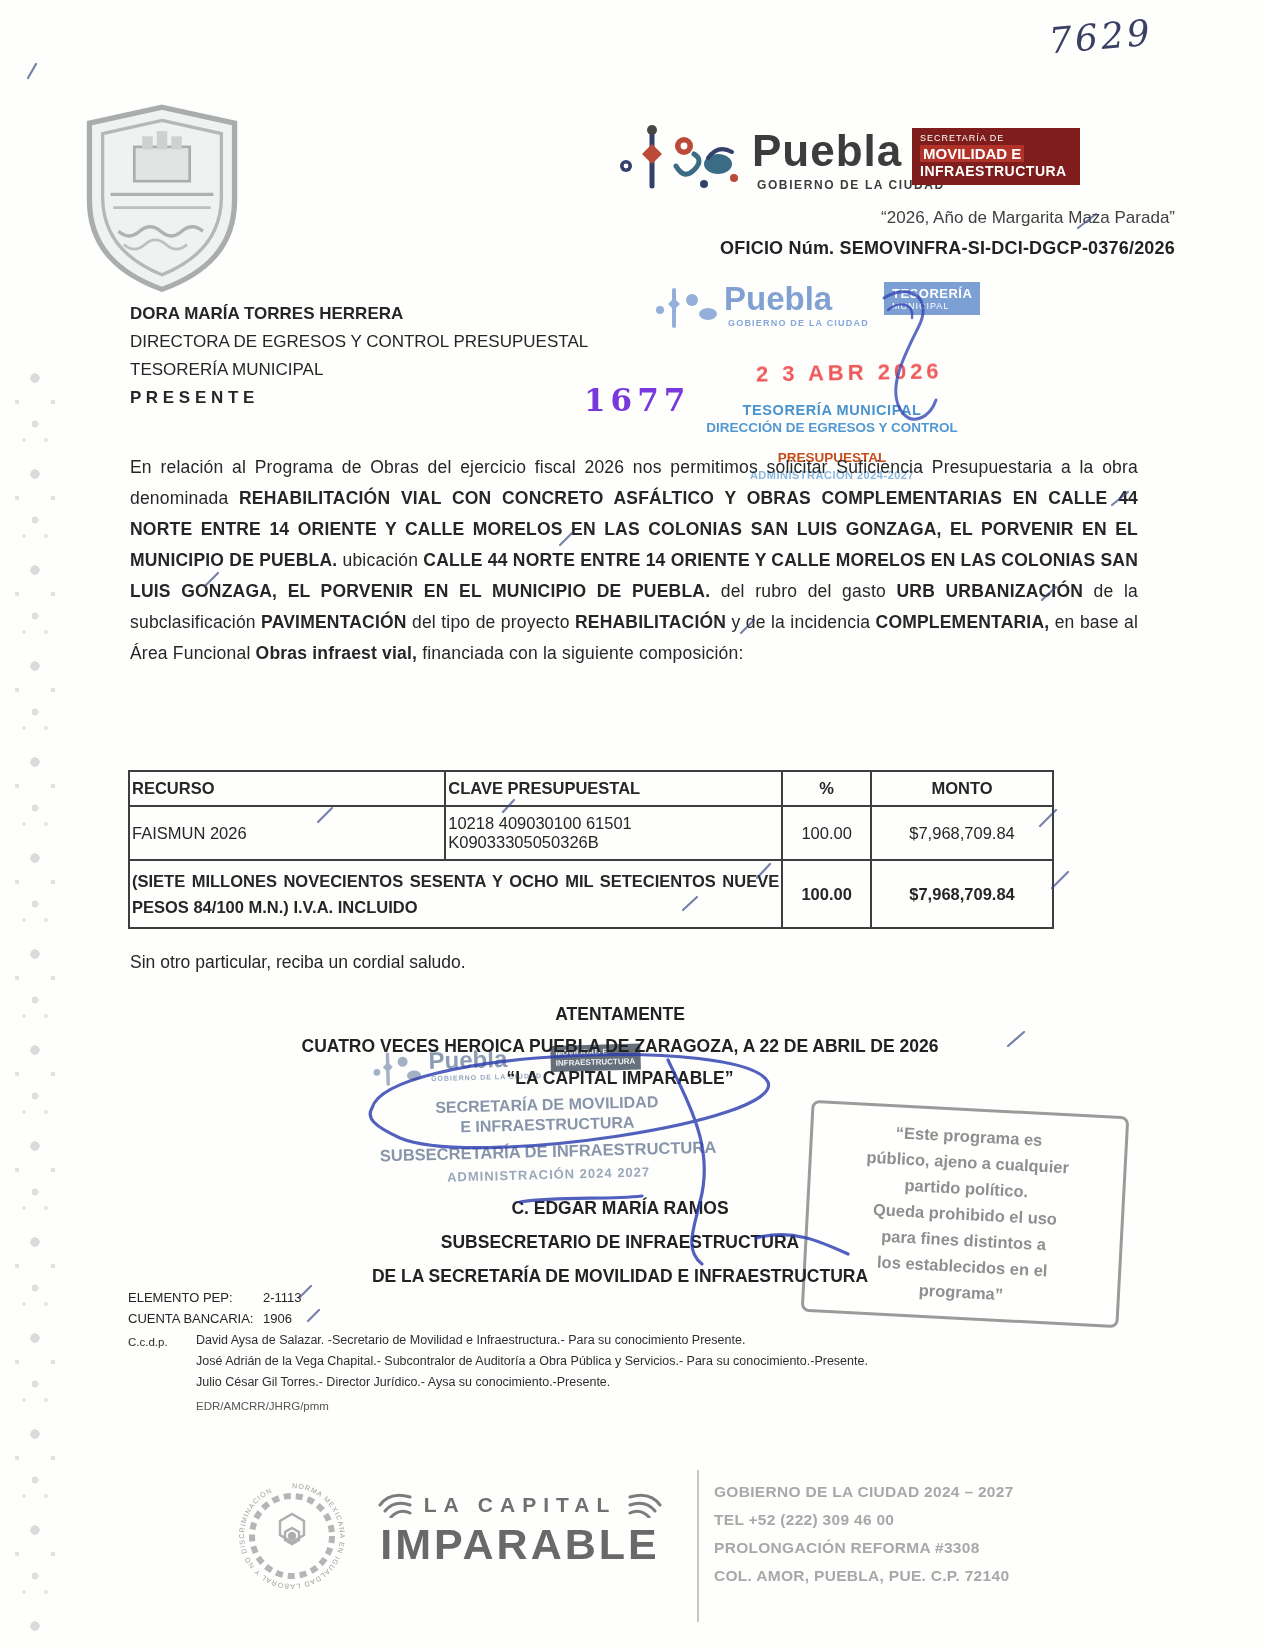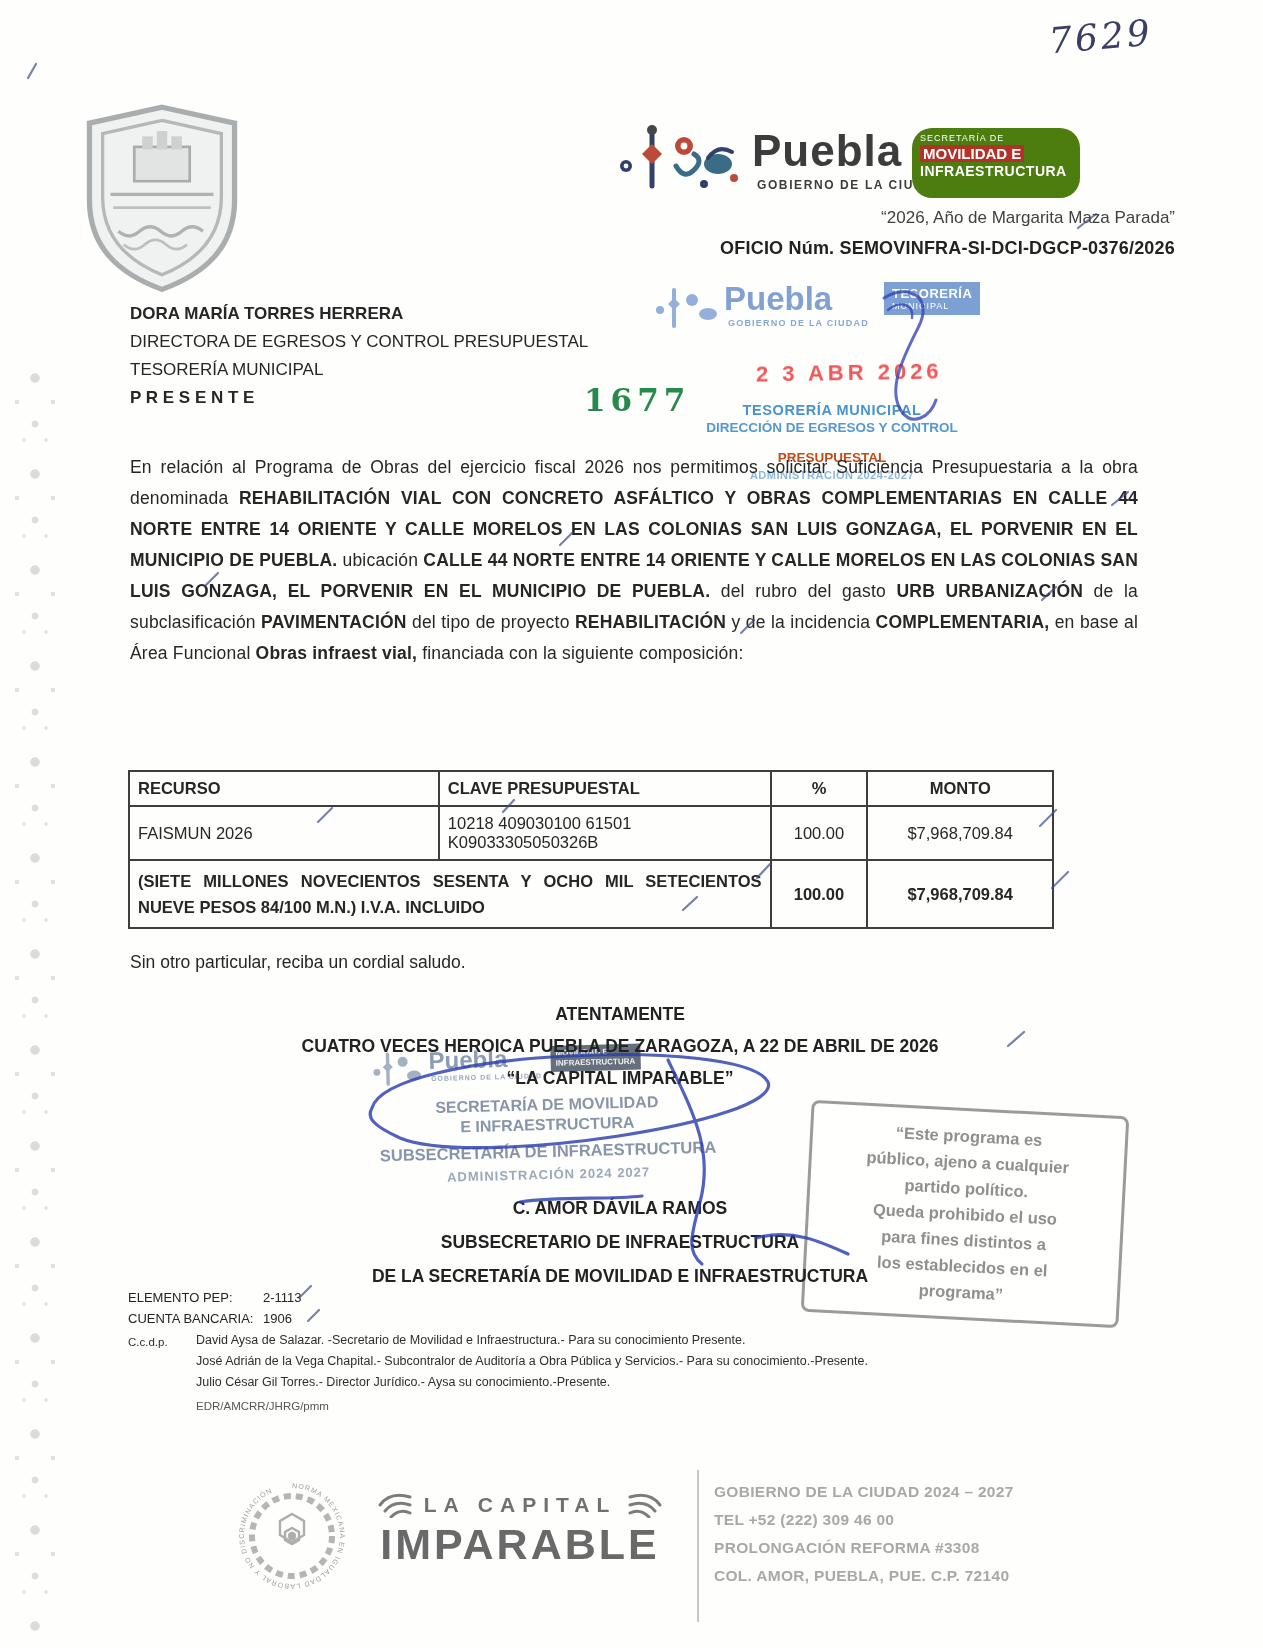--- a/index.html
+++ b/index.html
@@ -27,21 +27,21 @@
 
   .handwritten{
     right:110px;top:16px;font-family:"DejaVu Serif",serif;font-style:italic;
     font-size:36px;color:#3a3f63;transform:rotate(-5deg);letter-spacing:3px;
   }
 
   
   .hdr-logo{left:612px;top:116px;width:452px;height:92px;}
   .hdr-wordmark{position:absolute;left:140px;top:10px;font-size:44px;font-weight:800;color:#3c3c3c;letter-spacing:1px;}
   .hdr-gobierno{position:absolute;left:145px;top:62px;font-size:12px;font-weight:bold;letter-spacing:1.6px;color:#3c3c3c;}
-  .hdr-box{position:absolute;left:300px;top:12px;width:152px;background:#4d7c0f;color:#fff;padding:5px 8px 19px;text-align:left;border-radius:20px;}
+  .hdr-box{position:absolute;left:300px;top:12px;width:152px;background:#7f1d1d;color:#fff;padding:5px 8px 6px;text-align:left;}
   .hdr-box .l1{font-size:9px;letter-spacing:1px;}
   .hdr-box .l2{font-size:15px;font-weight:800;background:#b03228;display:inline-block;padding:0 3px;margin:2px 0 1px;}
   .hdr-box .l3{font-size:14px;font-weight:800;letter-spacing:.5px;}
 
   .motto{right:88px;top:208px;font-size:17px;color:#404040;}
   .oficio{right:88px;top:238px;font-size:18px;font-weight:800;color:#222;letter-spacing:.2px;}
 
   .addressee{left:130px;top:300px;font-size:17px;line-height:28px;color:#262626;}
 
   
@@ -51,26 +51,26 @@
   .tstamp .box{position:absolute;left:232px;top:2px;background:rgba(93,135,201,.85);color:#fff;padding:4px 8px;}
   .tstamp .box .t1{font-size:13px;font-weight:800;letter-spacing:.5px;}
   .tstamp .box .t2{font-size:9px;letter-spacing:1px;}
   .tstamp .date{position:absolute;left:104px;top:80px;font-size:22px;font-weight:bold;color:#ef5050;letter-spacing:4px;transform:rotate(-1deg);}
   .tstamp .ln{position:absolute;left:0;width:360px;text-align:center;font-weight:bold;}
   .tstamp .ln1{top:122px;color:#3f8dcb;font-size:14.5px;letter-spacing:.6px;}
   .tstamp .ln2{top:140px;color:#4a93cf;font-size:13.5px;}
   .tstamp .ln3{top:170px;color:#c2410c;font-size:13.5px;}
   .tstamp .ln4{top:176px;color:#85b4dd;font-size:11px;letter-spacing:.5px;margin-top:13px;}
 
-  .folio-red{left:584px;top:382px;font-family:"DejaVu Serif",serif;font-size:31px;font-weight:bold;color:#15803d;letter-spacing:5px;opacity:.92;}
+  .folio-red{left:584px;top:382px;font-family:"DejaVu Serif",serif;font-size:31px;font-weight:bold;color:#6d28d9;letter-spacing:5px;opacity:.92;}
 
   .bodytext{left:130px;top:452px;width:1008px;font-size:17.5px;line-height:31px;text-align:justify;color:#262626;letter-spacing:.2px;}
 
   table.budget{left:128px;top:770px;position:absolute;border-collapse:collapse;width:926px;}
-  table.budget th,table.budget td{border:2px solid #3e3e3e;padding:7px 8px;font-size:16.5px;color:#262626;}
+  table.budget th,table.budget td{border:2px solid #3e3e3e;padding:7px 2px;font-size:16.5px;color:#262626;}
   table.budget th{text-align:left;font-weight:800;}
   table.budget th.c,table.budget td.c{text-align:center;}
   table.budget td.money{text-align:center;white-space:nowrap;}
   .w-rec{width:300px}.w-clave{width:320px}.w-pct{width:80px}.w-monto{width:170px}
   td.amount-words{font-weight:800;text-align:justify;line-height:26px;}
 
   .closing{left:130px;top:952px;font-size:17.5px;color:#262626;}
 
   .atent{left:170px;top:1004px;width:900px;text-align:center;font-weight:800;font-size:17.5px;color:#222;z-index:4;}
   .atent div{margin-bottom:11px;}
@@ -252,21 +252,21 @@
         <div>INFRAESTRUCTURA</div>
       </div>
     </div>
     <div class="sl sl1">SECRETARÍA DE MOVILIDAD</div>
     <div class="sl sl2">E INFRAESTRUCTURA</div>
     <div class="sl sl3">SUBSECRETARÍA DE INFRAESTRUCTURA</div>
     <div class="sl sl4">ADMINISTRACIÓN 2024 2027</div>
   </div>
 
   <div class="abs signer">
-    <div>C. AMOR DÁVILA RAMOS</div>
+    <div>C. EDGAR MARÍA RAMOS</div>
     <div>SUBSECRETARIO DE INFRAESTRUCTURA</div>
     <div>DE LA SECRETARÍA DE MOVILIDAD E INFRAESTRUCTURA</div>
   </div>
 
   <div class="abs disclaimer">
     <div>“Este programa  es</div>
     <div>público, ajeno a cualquier</div>
     <div>partido político.</div>
     <div>Queda prohibido el uso</div>
     <div>para fines distintos a</div>

